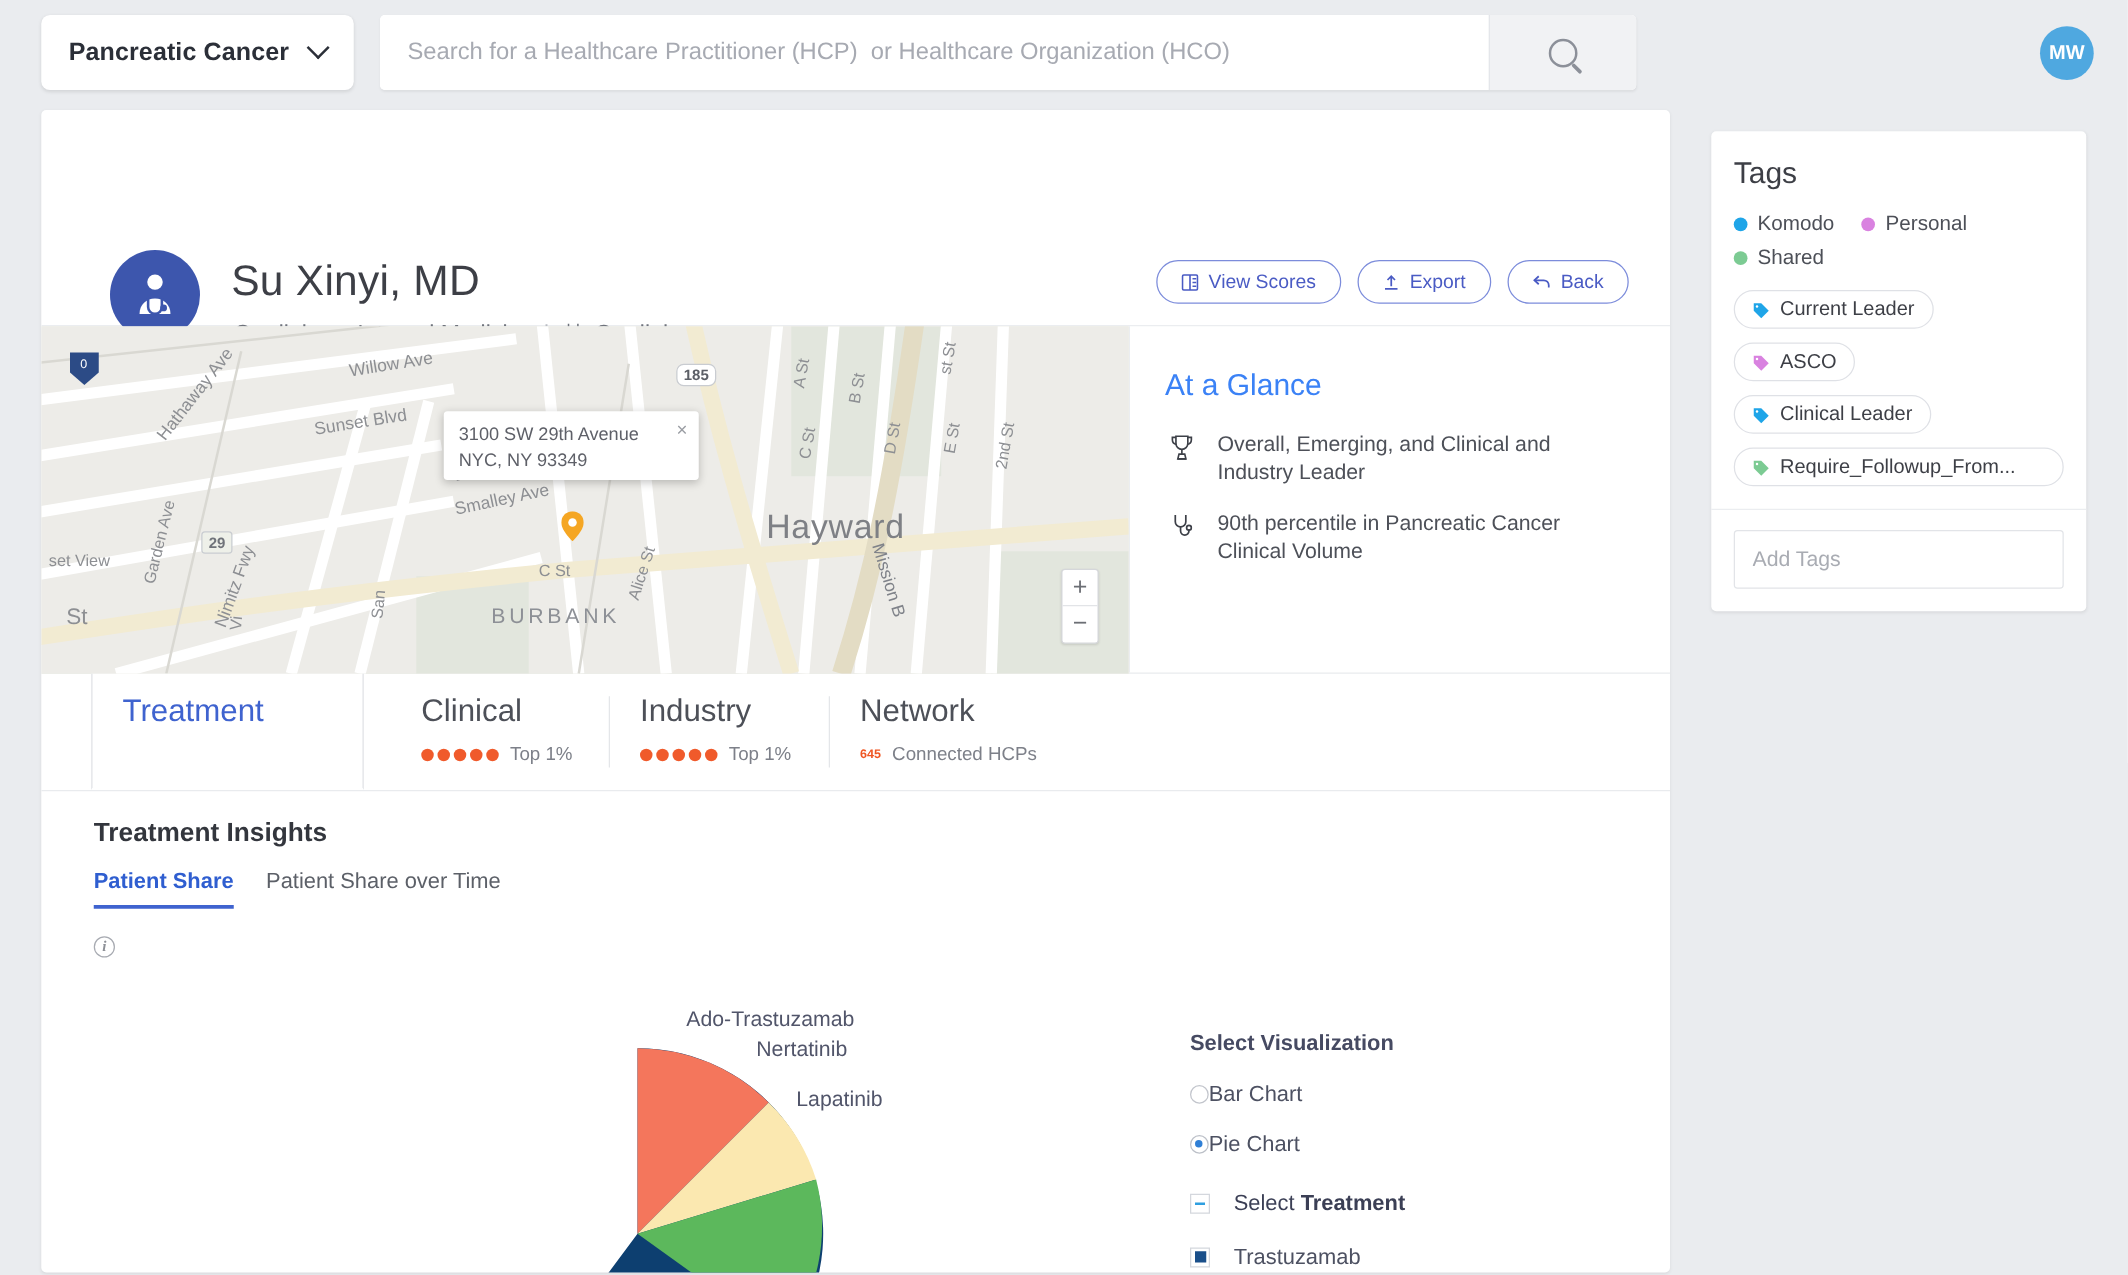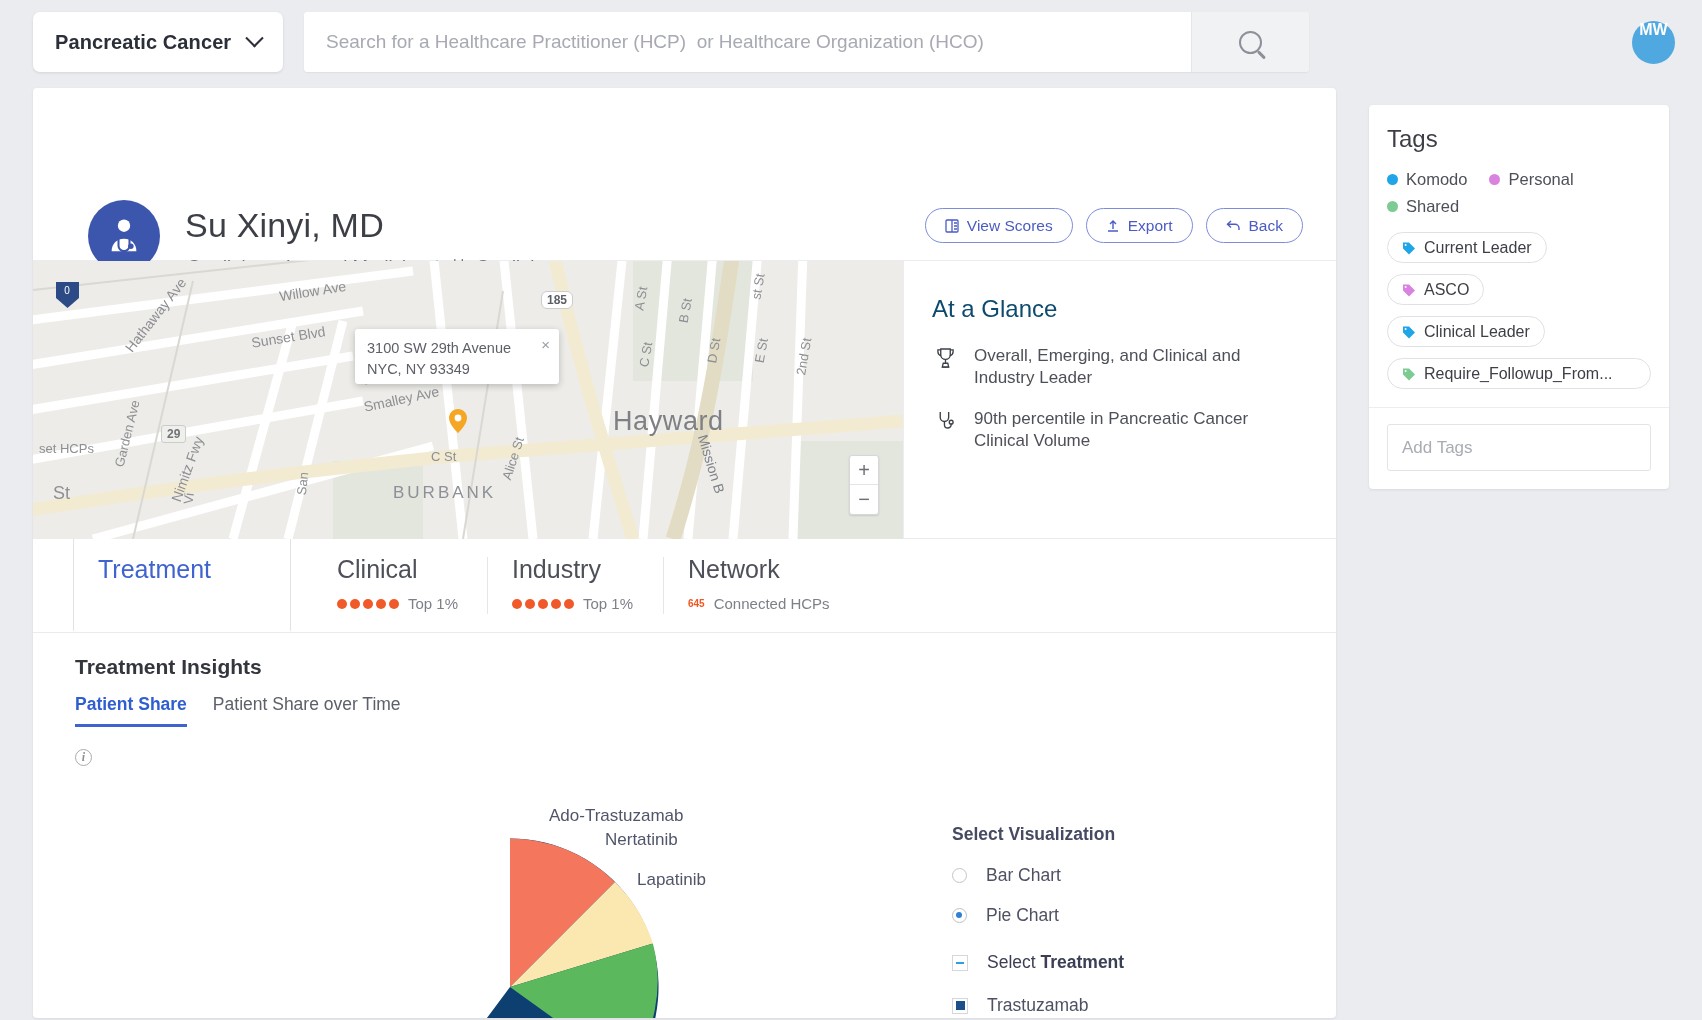--- a/index.html
+++ b/index.html
@@ -42,21 +42,21 @@
   .searchbtn {
     width: 118px; background: #f1f2f4; border-left: 1px solid #e4e6ea;
     display: flex; align-items: center; justify-content: center; cursor: pointer;
   }
   .mag { width: 23px; height: 23px; border: 2.6px solid #8c9099; border-radius: 50%; position: relative; }
   .mag:after { content:""; position: absolute; width: 2.6px; height: 10px; background: #8c9099;
                right: -3px; bottom: -8px; transform: rotate(-45deg); border-radius: 2px; }
   .avatar-top {
     position: absolute; right: 27px; top: 21px; width: 43px; height: 43px; border-radius: 50%;
     background: #4fa8e0; color: #fff; font-size: 16px; font-weight: 600;
-    display: flex; justify-content: center; cursor: pointer;
+    display: flex; align-items: center; justify-content: center; cursor: pointer;
   }
 
   
   .maincard {
     position: absolute; left: 33px; top: 88px; width: 1303px; min-height: 930px;
     background: #fff; border-radius: 4px; box-shadow: 0 1px 3px rgba(0,0,0,.08);
     overflow: hidden;
   }
   .profile { position: relative; padding: 27px 30px 22px 30px; height: 172px; }
   .doc-avatar {
@@ -102,21 +102,21 @@
     border: 1px solid #d5d7da; border-radius: 3px; z-index: 5; box-shadow: 0 1px 2px rgba(0,0,0,.12);
   }
   .zoomctl div { height: 29px; display: flex; align-items: center; justify-content: center;
                  font-size: 20px; color: #6c6f75; cursor: pointer; }
   .zoomctl div:first-child { border-bottom: 1px solid #e2e4e7; }
   .shield-badge { position: absolute; left: 22px; top: 18px; width: 25px; height: 30px; }
   .route { position:absolute; font-size:12px; color:#70737a; background:#fff; border:1px solid #c9ccd1;
            border-radius:3px; padding:1px 5px; }
 
   .glance { flex: 1; padding: 34px 32px 0 28px; border-left: 1px solid #ebedf0; }
-  .glance h2 { font-size: 24px; font-weight: 400; color: #0c4a6e; margin-bottom: 22px; }
+  .glance h2 { font-size: 24px; font-weight: 400; color: #3b82f6; margin-bottom: 22px; }
   .gitem { display: flex; gap: 16px; margin-bottom: 18px; align-items: flex-start; }
   .gitem .gic { width: 26px; flex: none; display: flex; justify-content: center; padding-top: 3px; }
   .gitem .gtx { font-size: 17px; color: #4d5058; line-height: 1.32; max-width: 330px; }
 
   
   .tabs { display: flex; border-top: 1px solid #e9ebee; padding: 0 42px; align-items: stretch; height: 94px; }
   .tab { padding: 16px 0 0 0; min-width: 100px; position: relative; cursor: pointer; }
   .tab.withbox { width: 218px; border: 1px solid #e0e2e6; border-bottom: 2px solid #fff; border-top: 0;
                  background: #fff; padding-left: 24px; margin-left: -2px; }
   .tab .tname { font-size: 25px; color: #4d5058; font-weight: 400; }
@@ -139,21 +139,21 @@
   .info-i { width: 17px; height: 17px; border: 1.4px solid #a8abb2; border-radius: 50%; color: #8c8f96;
             font-size: 12px; display: inline-flex; align-items: center; justify-content: center;
             font-style: italic; font-family: "Liberation Serif", serif; cursor: pointer; }
 
   .chartzone { position: relative; height: 220px; }
   .pie { position: absolute; left: 270px; top: 56px; }
   .plabel { position: absolute; font-size: 17px; color: #51556a; white-space: nowrap; }
 
   .vizpanel { position: absolute; right: 54px; top: 736px; width: 330px; }
   .viz-h { font-size: 17.5px; font-weight: 700; color: #464a62; margin-bottom: 20px; }
-  .radio-row { display: flex; align-items: center; gap: 19px; margin-bottom: 19px; cursor: pointer; margin-top: 15px; }
+  .radio-row { display: flex; align-items: center; margin-bottom: 19px; cursor: pointer; margin-top: 15px; }
   .radio { width: 15px; height: 15px; border-radius: 50%; border: 1.5px solid #c2c5cc; flex: none; position: relative; background:#fff;}
   .radio.on { border-color: #bcc0c8; }
   .radio.on:after { content:""; position: absolute; left: 3.2px; top: 3.2px; width: 6.2px; height: 6.2px;
                     border-radius: 50%; background: #2f7fd6; }
   .radio-row span { font-size: 17.5px; color: #4d5162; }
   .seltreat { display: flex; align-items: center; gap: 19px; margin: 26px 0 22px 0; cursor: pointer; }
   .minusbox { width: 16px; height: 16px; border: 1px solid #d4d7dd; background: #fff; flex: none;
               display: flex; align-items: center; justify-content: center; }
   .minusbox:after { content:""; width: 8px; height: 2px; background: #2f9fe0; }
   .seltreat span { font-size: 17.5px; color: #3b3f55; }
@@ -338,21 +338,21 @@
         <div class="map-label" style="left:458px;top:190px;font-size:13px;transform:rotate(-72deg);">Alice St</div>
         <div class="map-label" style="left:398px;top:188px;font-size:13px;">C St</div>
         <div class="map-label" style="left:596px;top:30px;font-size:13px;transform:rotate(-80deg);">A St</div>
         <div class="map-label" style="left:640px;top:42px;font-size:13px;transform:rotate(-80deg);">B St</div>
         <div class="map-label" style="left:600px;top:86px;font-size:13px;transform:rotate(-80deg);">C St</div>
         <div class="map-label" style="left:668px;top:82px;font-size:13px;transform:rotate(-80deg);">D St</div>
         <div class="map-label" style="left:716px;top:82px;font-size:13px;transform:rotate(-80deg);">E St</div>
         <div class="map-label" style="left:752px;top:88px;font-size:13px;transform:rotate(-80deg);">2nd St</div>
         <div class="map-label" style="left:712px;top:18px;font-size:13px;transform:rotate(-80deg);">st St</div>
         <div class="map-label" style="left:648px;top:195px;font-size:14px;transform:rotate(73deg);color:#7f8289;">Mission B</div>
-        <div class="map-label" style="left:6px;top:180px;font-size:13px;">set HCPs</div>
+        <div class="map-label" style="left:6px;top:180px;font-size:13px;">set View</div>
         <div class="map-label" style="left:20px;top:222px;font-size:18px;">St</div>
         <div class="map-label" style="left:150px;top:230px;font-size:13px;transform:rotate(-84deg);">Vi</div>
         <div class="map-label" style="left:258px;top:215px;font-size:13px;transform:rotate(-84deg);">San</div>
 
         <div class="route" style="left:508px;top:30px;border-radius:6px;font-weight:600;color:#5c5f66;">185</div>
         <div class="route" style="left:128px;top:164px;font-weight:600;background:#eef0e9;">29</div>
         <svg class="shield-badge" viewBox="0 0 25 30">
           <path d="M1 3h23v16l-11.5 10L1 19z" fill="#2c4b86"></path>
             <text x="12" y="15" fill="#fff" font-size="10" text-anchor="middle" font-family="Liberation Sans">0</text>
         </svg>

